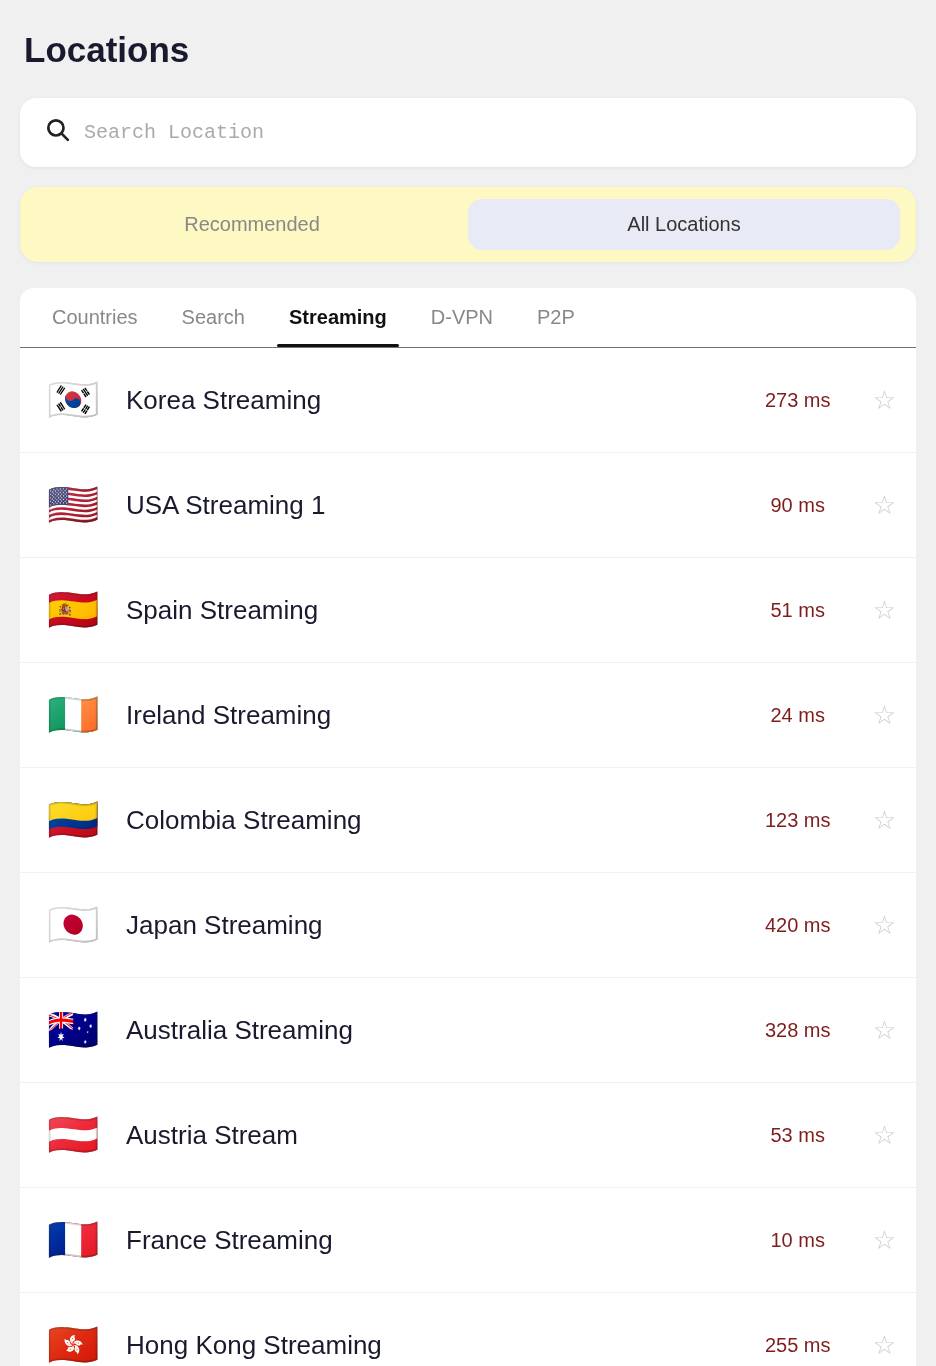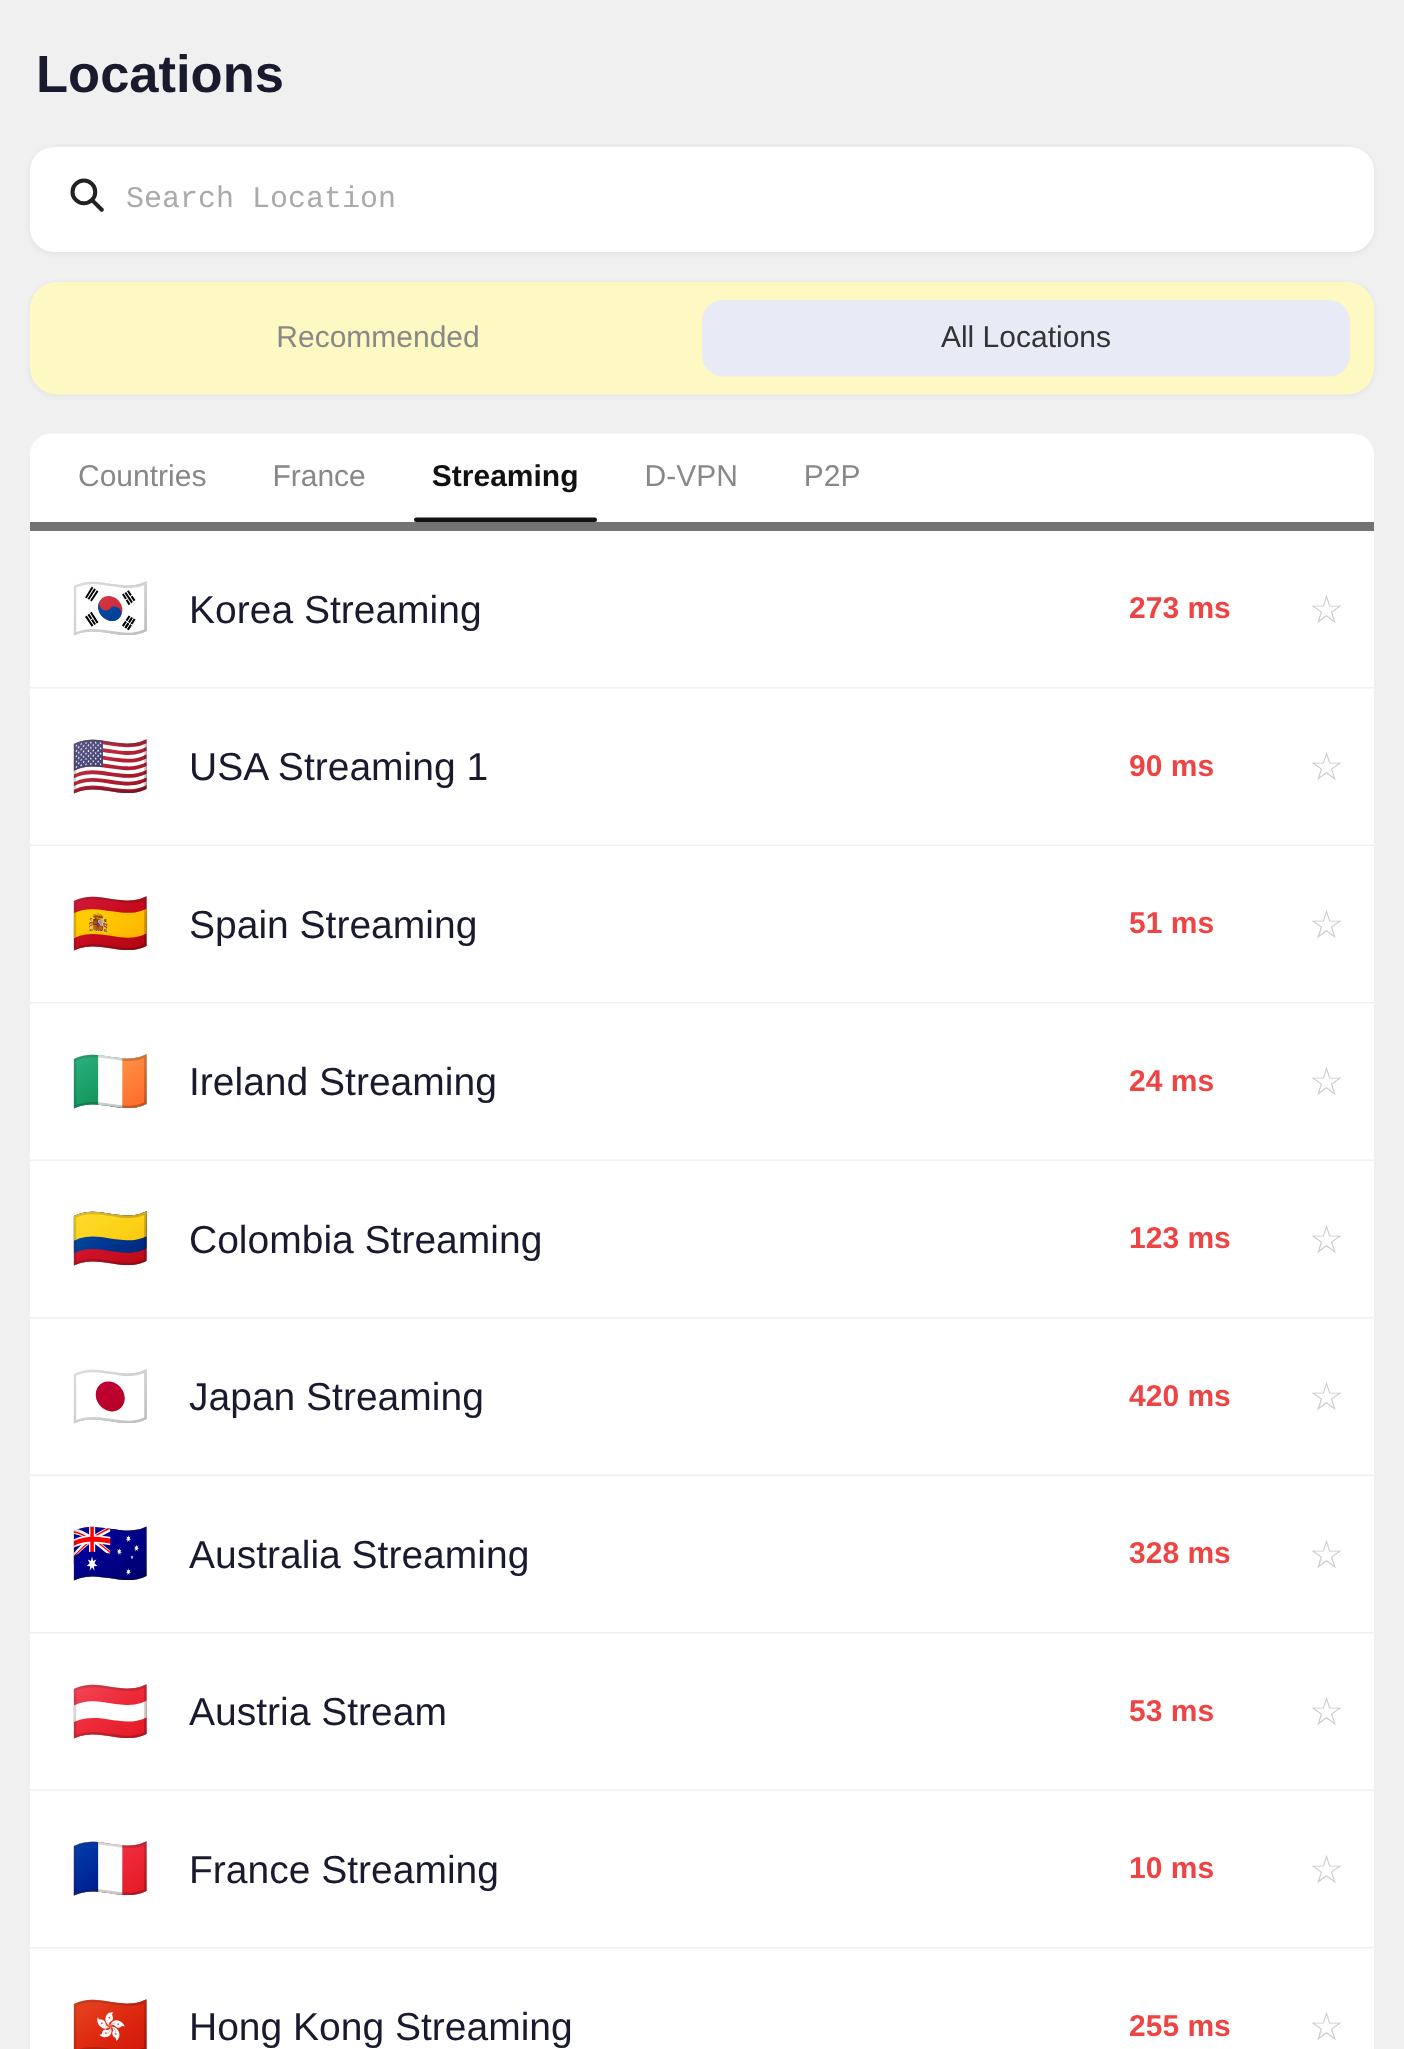--- a/index.html
+++ b/index.html
@@ -56,21 +56,21 @@
     }
     .tab-toggle-item.active {
       background: #e8eaf6;
       color: #333;
       font-weight: 500;
     }
     .filter-tabs {
       display: flex;
       background: #fff;
       border-radius: 14px 14px 0 0;
-      border-bottom: 6px solid #737373;
+      border-bottom: 1px solid #737373;
       padding: 0 10px;
     }
     .filter-tab {
       padding: 18px 22px;
       font-size: 20px;
       color: #888;
       cursor: pointer;
       position: relative;
     }
     .filter-tab.active {
@@ -114,24 +114,24 @@
       line-height: 1;
     }
     .location-name {
       flex: 1;
       font-size: 26px;
       font-weight: 500;
       color: #1a1a2e;
     }
     .latency {
       font-size: 20px;
-      color: #ef4444;
-      font-weight: 700;
+      color: #7f1d1d;
+      font-weight: 400;
       min-width: 90px;
-      text-align: left;
+      text-align: center;
     }
     .star-icon {
       font-size: 26px;
       color: #ccc;
       margin-left: 12px;
       cursor: pointer;
     }
   </style>
 </head>
 <body>
@@ -148,21 +148,21 @@
   <span class="search-placeholder">Search Location</span>
 </div>
 
 <div class="tab-toggle">
   <div class="tab-toggle-item">Recommended</div>
   <div class="tab-toggle-item active">All Locations</div>
 </div>
 
 <div class="filter-tabs">
   <div class="filter-tab">Countries</div>
-  <div class="filter-tab">France</div>
+  <div class="filter-tab">Search</div>
   <div class="filter-tab active">Streaming</div>
   <div class="filter-tab">D-VPN</div>
   <div class="filter-tab">P2P</div>
 </div>
 
 <div class="list-container" id="location-list">
     <div class="list-item">
       <div class="flag">🇰🇷</div>
       <div class="location-name">Korea Streaming</div>
       <div class="latency">273 ms</div>

